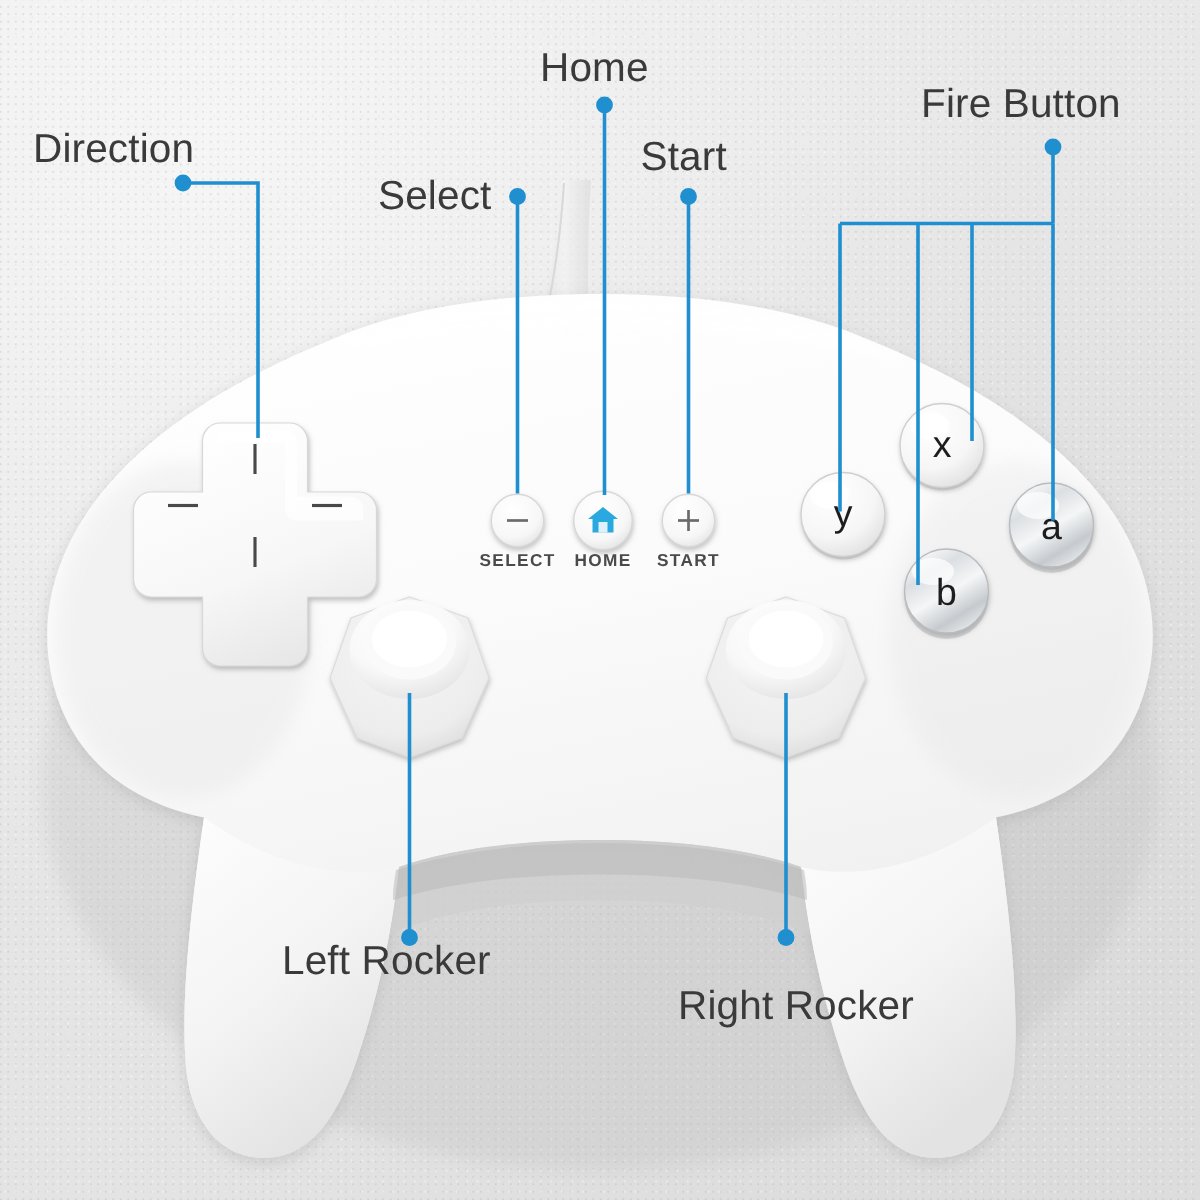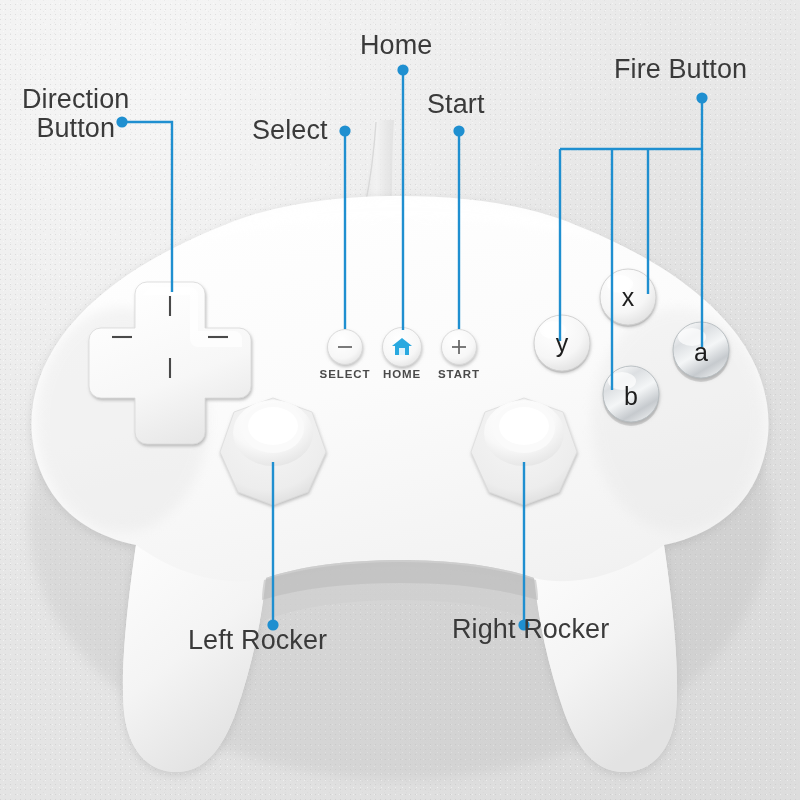--- a/index.html
+++ b/index.html
@@ -295,28 +295,27 @@
       <circle cx="403" cy="70" r="5.6"></circle>
       <circle cx="459" cy="131" r="5.6"></circle>
       <circle cx="702" cy="98" r="5.6"></circle>
       <circle cx="273" cy="625" r="5.6"></circle>
       <circle cx="524" cy="625" r="5.6"></circle>
     </g>
   </svg>
 
   <div class="lbl two" style="left:22px;top:85px;">
     <span>Direction</span>
-    <span class="l2">Button</span>
   </div>
 
   <div class="lbl" style="left:252px;top:116px;">Select</div>
 
   <div class="lbl" style="left:360px;top:31px;">Home</div>
 
   <div class="lbl" style="left:427px;top:90px;">Start</div>
 
   <div class="lbl" style="left:614px;top:55px;">Fire Button</div>
 
   <div class="lbl" style="left:188px;top:626px;">Left Rocker</div>
 
-  <div class="lbl" style="left:452px;top:615px;">Right Rocker</div>
+  <div class="lbl" style="left:452px;top:656px;">Right Rocker</div>
 
 </div>
 
 </body></html>

